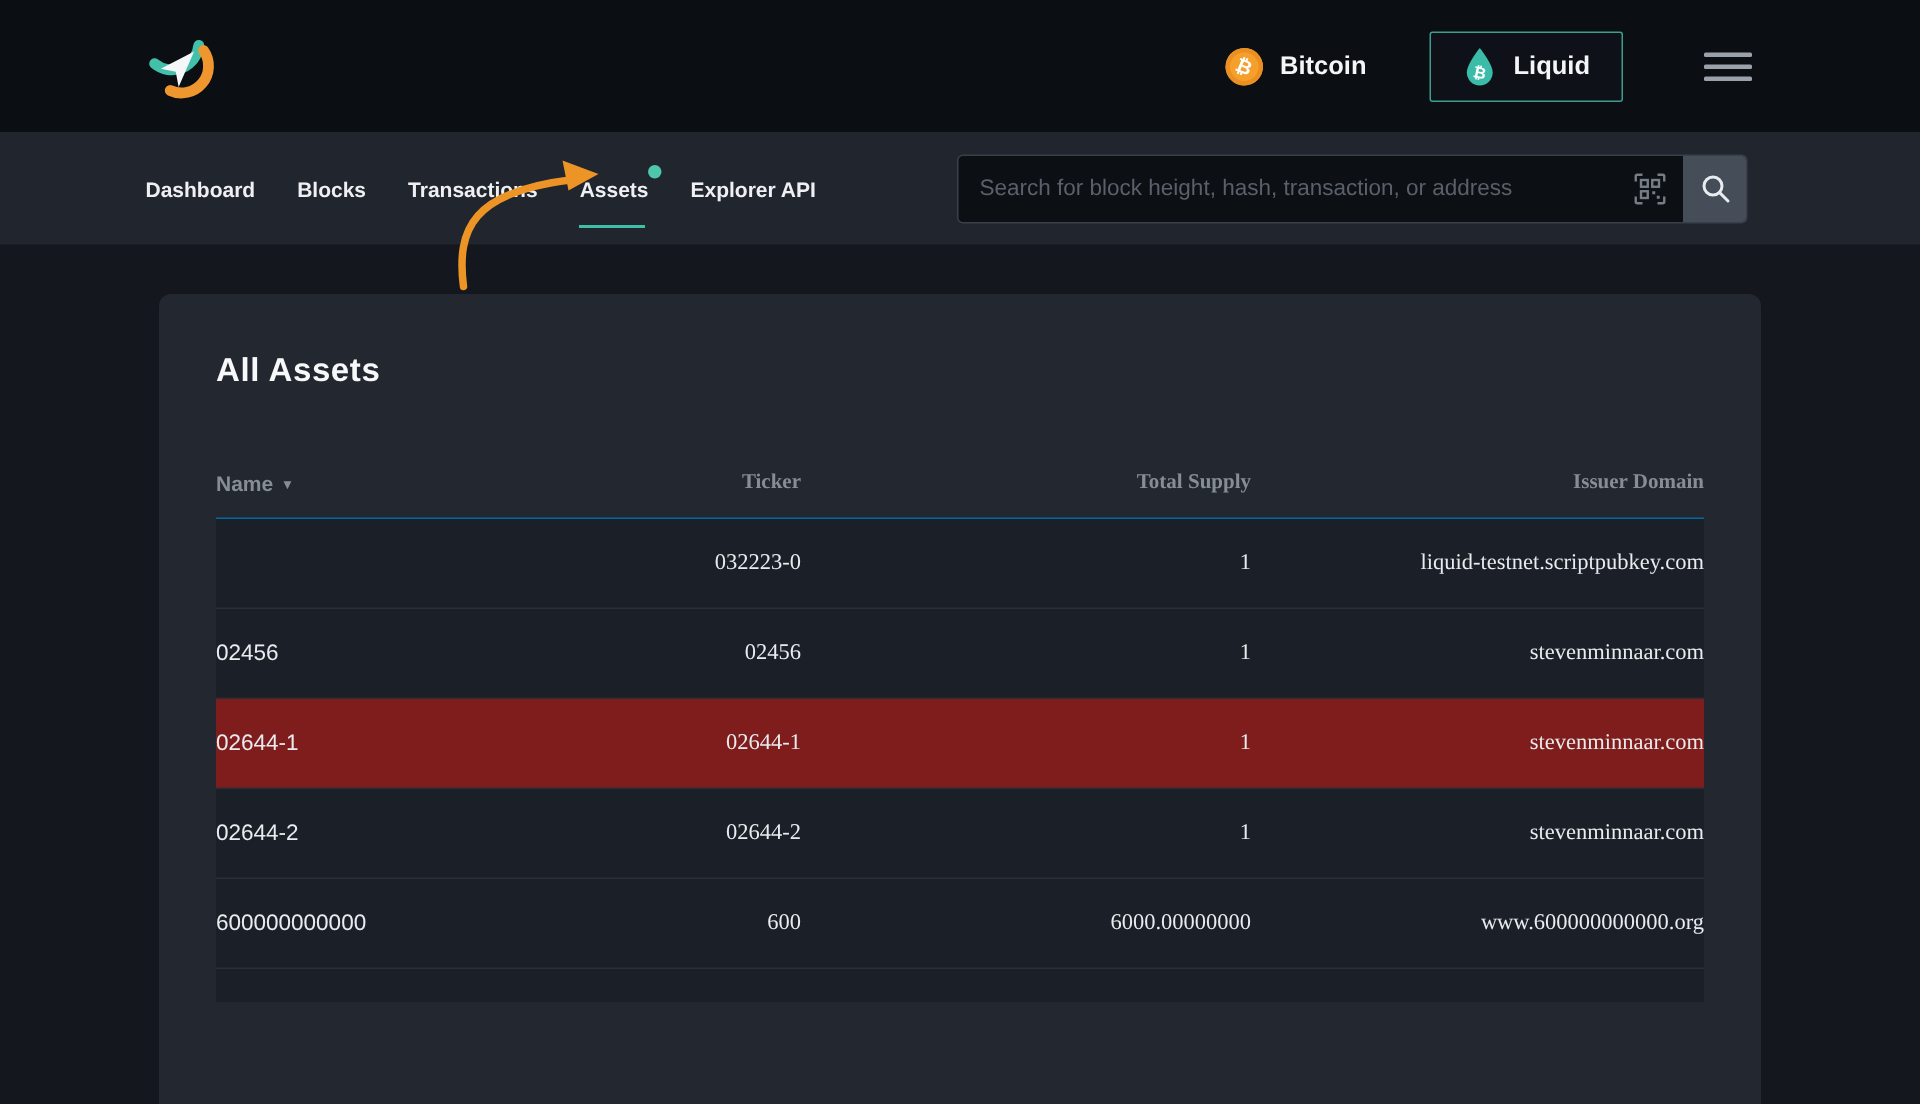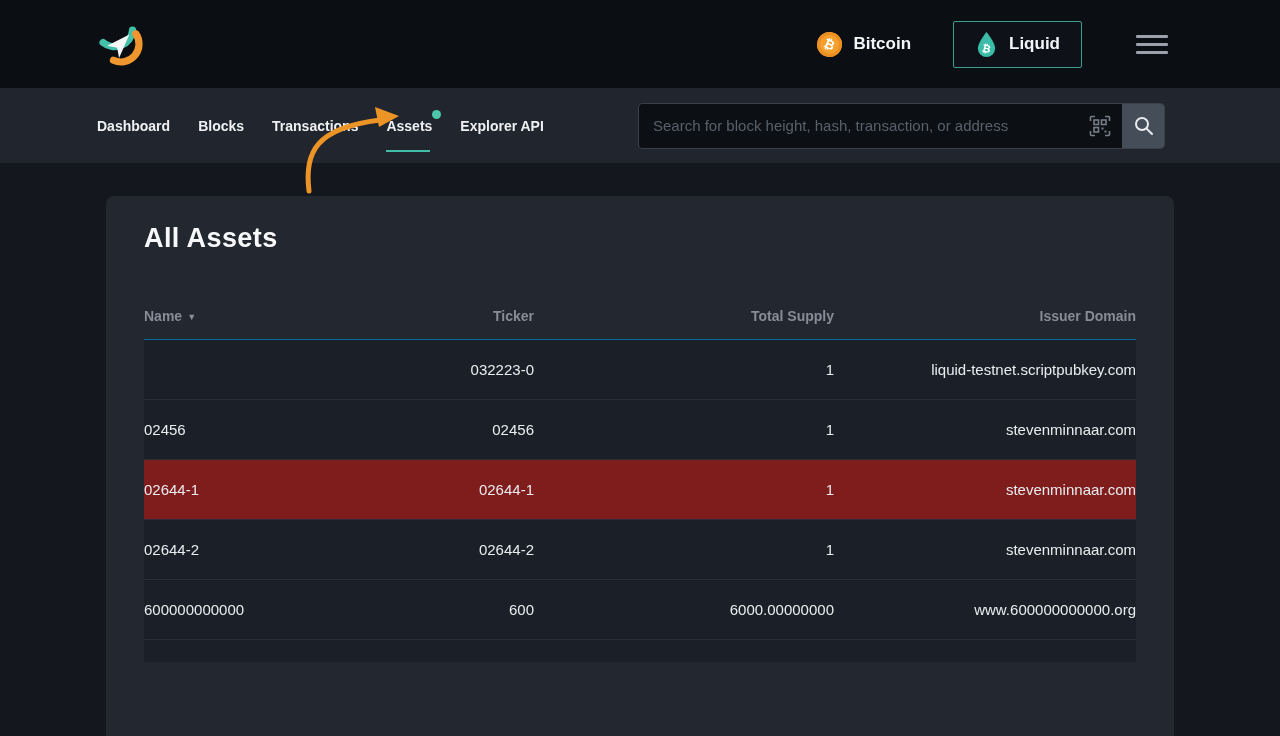--- a/index.html
+++ b/index.html
@@ -44,26 +44,26 @@
     padding:0 14px; color:#ccd1d7; font-size:15px; font-family:"Liberation Sans", sans-serif; }
   .search-input::placeholder { color:#596069; }
   .qr-btn { width:44px; display:flex; align-items:center; justify-content:center;
     background:transparent; border:none; cursor:pointer; }
   .search-btn { width:42px; display:flex; align-items:center; justify-content:center;
     background:#454d59; border:none; cursor:pointer; }
 
   
   .card { width:1068px; margin:33px auto 0; background:#23272f; border-radius:8px;
     padding:0 38px; height:600px; }
-  .card-title { color:#f7f8fa; font-size:27px; font-weight:bold; letter-spacing:.4px;
-    padding-top:27px; }
+  .card-title { color:#f7f8fa; font-size:22px; font-weight:bold; letter-spacing:.4px;
+    padding-top:38px; }
   .grid-row { display:grid; grid-template-columns:195px 195px 300px 1fr; align-items:center; }
   .thead { height:86px; align-items:end; padding-bottom:15px; border-bottom:1px solid #0369a1;
     color:#868d97; font-size:14px; font-weight:bold; }
-  .th.r, .cell.r { text-align:right; }
+  .th.r, .cell.r { text-align:right;font-family:Liberation Serif, serif; }
   .sort-caret { font-size:9px; margin-left:5px; position:relative; top:-1px; }
   .trow { height:60px; background:#1b2028; border-bottom:1px solid #292e37;
     color:#e9ebee; font-size:15px; cursor:pointer; }
   .trow.highlight { background:#7f1d1d; }
   .trow.partial { height:22px; border-bottom:none; }
   .cell { overflow:hidden; text-overflow:ellipsis; white-space:nowrap; }
 
   
   .annotation-overlay { position:absolute; left:0; top:0; width:1280px; height:736px;
     pointer-events:none; z-index:100; }

